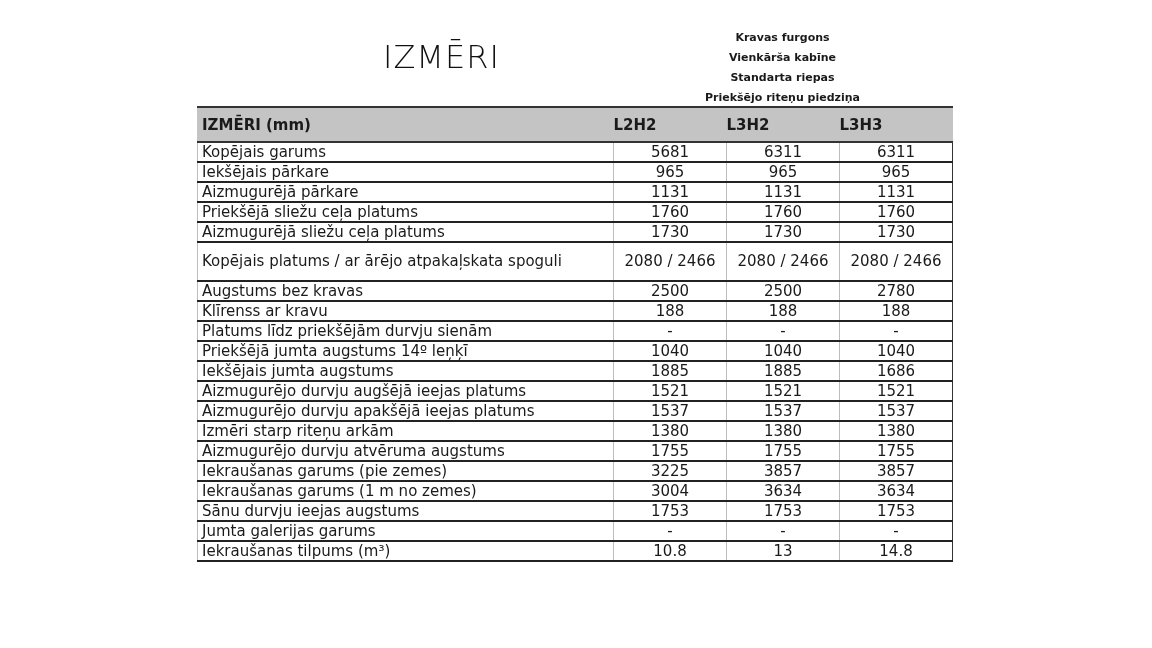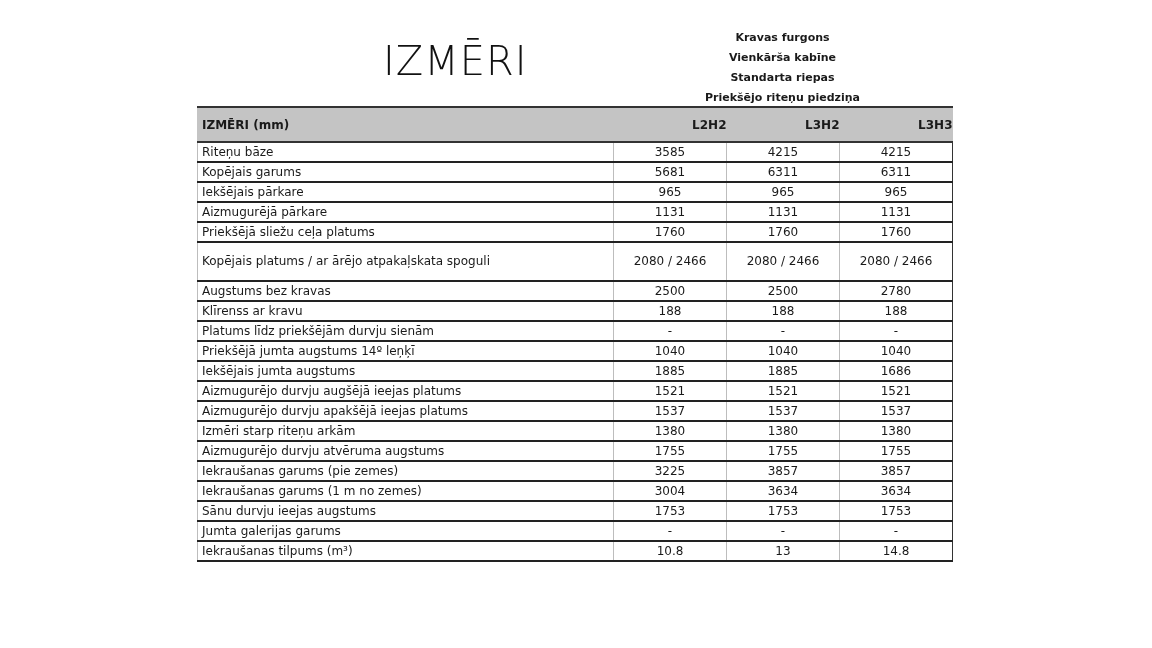--- a/index.html
+++ b/index.html
@@ -12,21 +12,21 @@
       height: 648px;
       position: relative;
       font-family: "DejaVu Sans", sans-serif;
       color: #1a1a1a;
       overflow: hidden;
     }
     .page-title {
       position: absolute;
       left: 383px;
       top: 38px;
-      font-size: 40px;
+      font-size: 32px;
       font-weight: 300;
       letter-spacing: 1px;
       color: #111;
       font-family: "DejaVu Sans", sans-serif;
     }
     .subtitle {
       position: absolute;
       left: 660px;
       top: 28px;
       width: 245px;
@@ -36,40 +36,40 @@
       line-height: 20px;
       color: #1a1a1a;
     }
     .subtitle div { white-space: nowrap; }
     table.specs {
       position: absolute;
       left: 197px;
       top: 106px;
       border-collapse: collapse;
       width: 756px;
-      font-size: 12px;
+      font-size: 15px;
       table-layout: fixed;
     }
     table.specs col.c-label { width: 416px; }
     table.specs col.c-val { width: 113px; }
     table.specs th {
       background: #c4c4c4;
       height: 33px;
       font-weight: bold;
       padding: 0;
       border-top: 2px solid #333;
       border-bottom: 2px solid #333;
     }
     table.specs th.label-col {
       text-align: left;
       padding-left: 4px;
       border-left: 1px solid #c4c4c4;
     }
     table.specs th.val-col {
-      text-align: right;
+      text-align: left;
     }
     table.specs td {
       height: 18px;
       padding: 0;
       line-height: 18px;
       border-bottom: 2px solid #222;
       white-space: nowrap;
     }
     table.specs td.label {
       text-align: left;
@@ -113,26 +113,20 @@
   </colgroup>
   <thead>
     <tr>
       <th class="label-col">IZMĒRI (mm)</th>
       <th class="val-col">L2H2</th>
       <th class="val-col">L3H2</th>
       <th class="val-col">L3H3</th>
     </tr>
   </thead>
   <tbody id="table-body">
-      <tr class="first">
-        <td class="label">Riteņu bāze</td>
-        <td class="val">3585</td>
-        <td class="val">4215</td>
-        <td class="val last">4215</td>
-      </tr>
       <tr>
         <td class="label">Kopējais garums</td>
         <td class="val">5681</td>
         <td class="val">6311</td>
         <td class="val last">6311</td>
       </tr>
       <tr>
         <td class="label">Iekšējais pārkare</td>
         <td class="val">965</td>
         <td class="val">965</td>
@@ -142,20 +136,26 @@
         <td class="label">Aizmugurējā pārkare</td>
         <td class="val">1131</td>
         <td class="val">1131</td>
         <td class="val last">1131</td>
       </tr>
       <tr>
         <td class="label">Priekšējā sliežu ceļa platums</td>
         <td class="val">1760</td>
         <td class="val">1760</td>
         <td class="val last">1760</td>
+      </tr>
+      <tr>
+        <td class="label">Aizmugurējā sliežu ceļa platums</td>
+        <td class="val">1730</td>
+        <td class="val">1730</td>
+        <td class="val last">1730</td>
       </tr>
       <tr class="tall">
         <td class="label">Kopējais platums / ar ārējo atpakaļskata spoguli</td>
         <td class="val">2080 / 2466</td>
         <td class="val">2080 / 2466</td>
         <td class="val last">2080 / 2466</td>
       </tr>
       <tr>
         <td class="label">Augstums bez kravas</td>
         <td class="val">2500</td>

